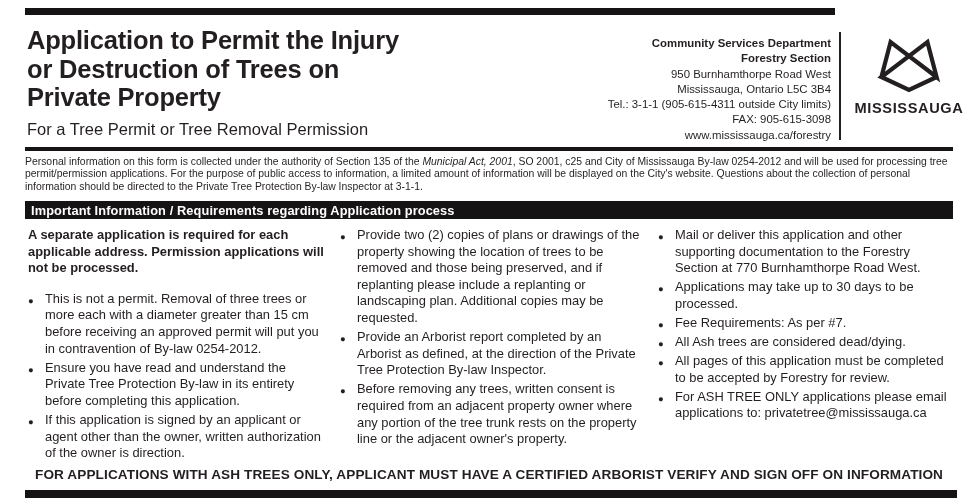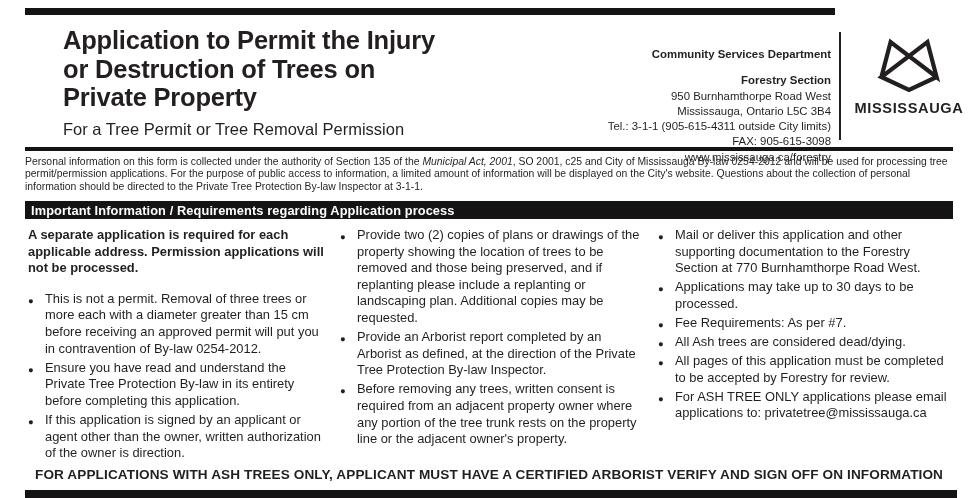--- a/index.html
+++ b/index.html
@@ -8,26 +8,26 @@
     background:#ffffff;color:#231f20;
     font-family:"Liberation Sans",sans-serif;
     -webkit-font-smoothing:antialiased;
   }
   .abs{position:absolute;}
   
   .top-bar{left:25px;top:8px;width:810px;height:7px;background:#161314;}
   .bottom-bar{left:25px;top:490px;width:932px;height:8px;background:#161314;}
   .header-rule{left:25px;top:147px;width:928px;height:4px;background:#161314;}
   
-  .title-block{left:27px;top:26px;margin-left:36px;}
+  .title-block{left:27px;top:26px;}
   .title-line{display:block;font-weight:bold;font-size:25.5px;line-height:28.5px;letter-spacing:-0.2px;}
   .subtitle{display:block;margin-top:8px;font-size:16.5px;line-height:19px;font-weight:normal;}
   
   .contact-block{right:147px;top:36px;text-align:right;font-size:11.4px;line-height:15.3px;}
-  .contact-block .bold{font-weight:bold;margin-top:11px;}
+  .contact-block .bold{font-weight:bold;}
   
   .v-divider{left:839px;top:32px;width:2px;height:108px;background:#231f20;}
   .logo-block{left:848px;top:36px;width:122px;text-align:center;}
   .logo-block svg{display:block;margin:0 auto;}
   .wordmark{display:block;margin-top:4px;font-size:14.6px;font-weight:bold;letter-spacing:0.6px;white-space:nowrap;}
   
   .privacy{left:25px;top:156px;width:928px;font-size:10.4px;line-height:12.4px;}
   .privacy .it{font-style:italic;}
   
   .section-bar{left:25px;top:201px;width:928px;height:18px;background:#161314;color:#ffffff;}

